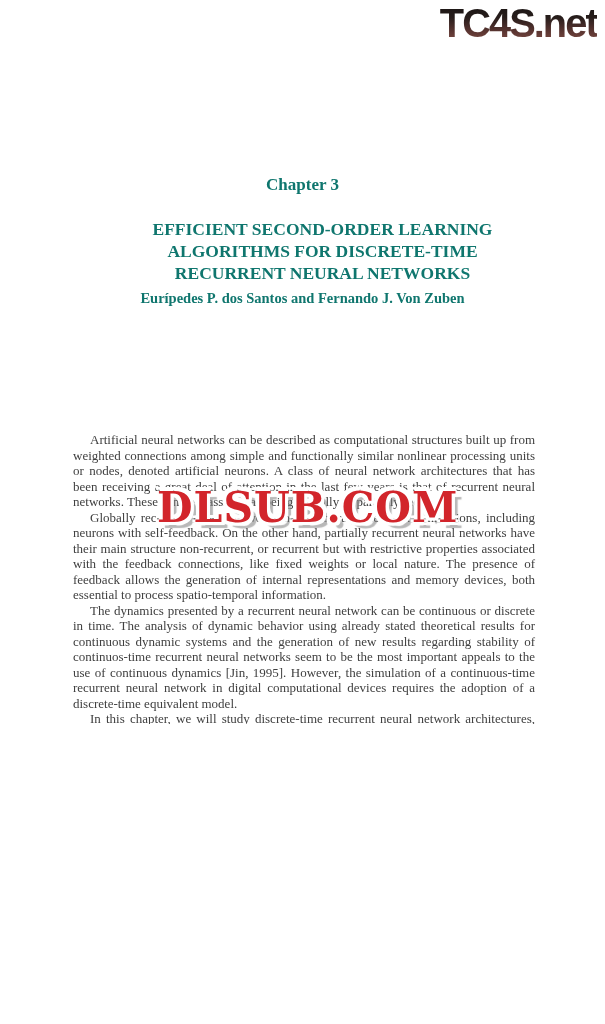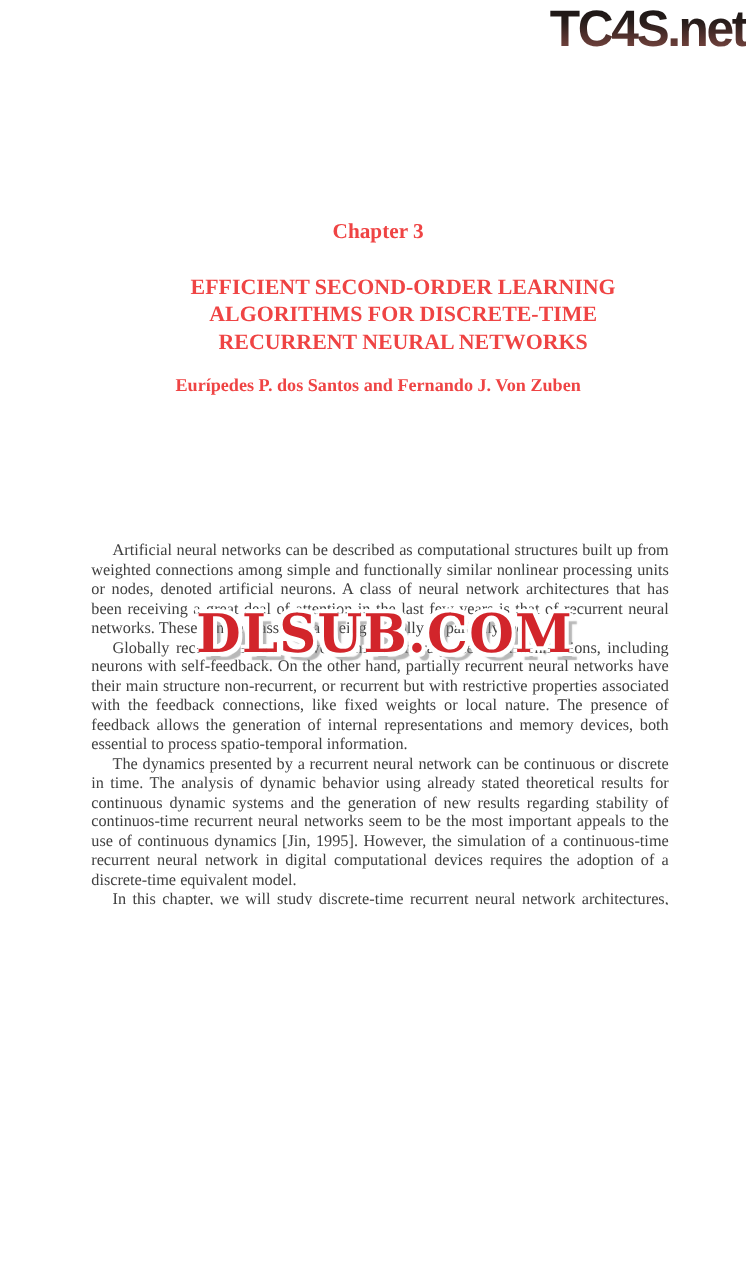--- a/index.html
+++ b/index.html
@@ -31,25 +31,25 @@
       -webkit-background-clip:text; background-clip:text;
       color:transparent; -webkit-text-fill-color:transparent;
     }
   }
 
   
   .front {
     position:absolute; top:176px; left:0; right:0;
     text-align:center;
     font-weight:bold;
-    color:#ef4444;
+    color:#0f766e;
   }
   .chapter  { font-size:17px; line-height:17px; }
   .title    { font-size:17.5px; line-height:22px; margin-top:25px; white-space:pre-line;padding-left:40px; }
-  .authors  { font-size:14.5px; line-height:15px; margin-top:18px; }
+  .authors  { font-size:14.5px; line-height:15px; margin-top:7px; }
   .affil    { font-size:14.5px; line-height:18.5px; margin-top:22px; white-space:pre-line; }
   .section  { font-size:14.5px; line-height:15px; margin-top:12px; }
 
   
   .bodytext {
     position:absolute; top:432px; left:73px;
     width:462px;
     font-size:13px; line-height:15.5px;
     text-align:justify;
     color:#404040;

